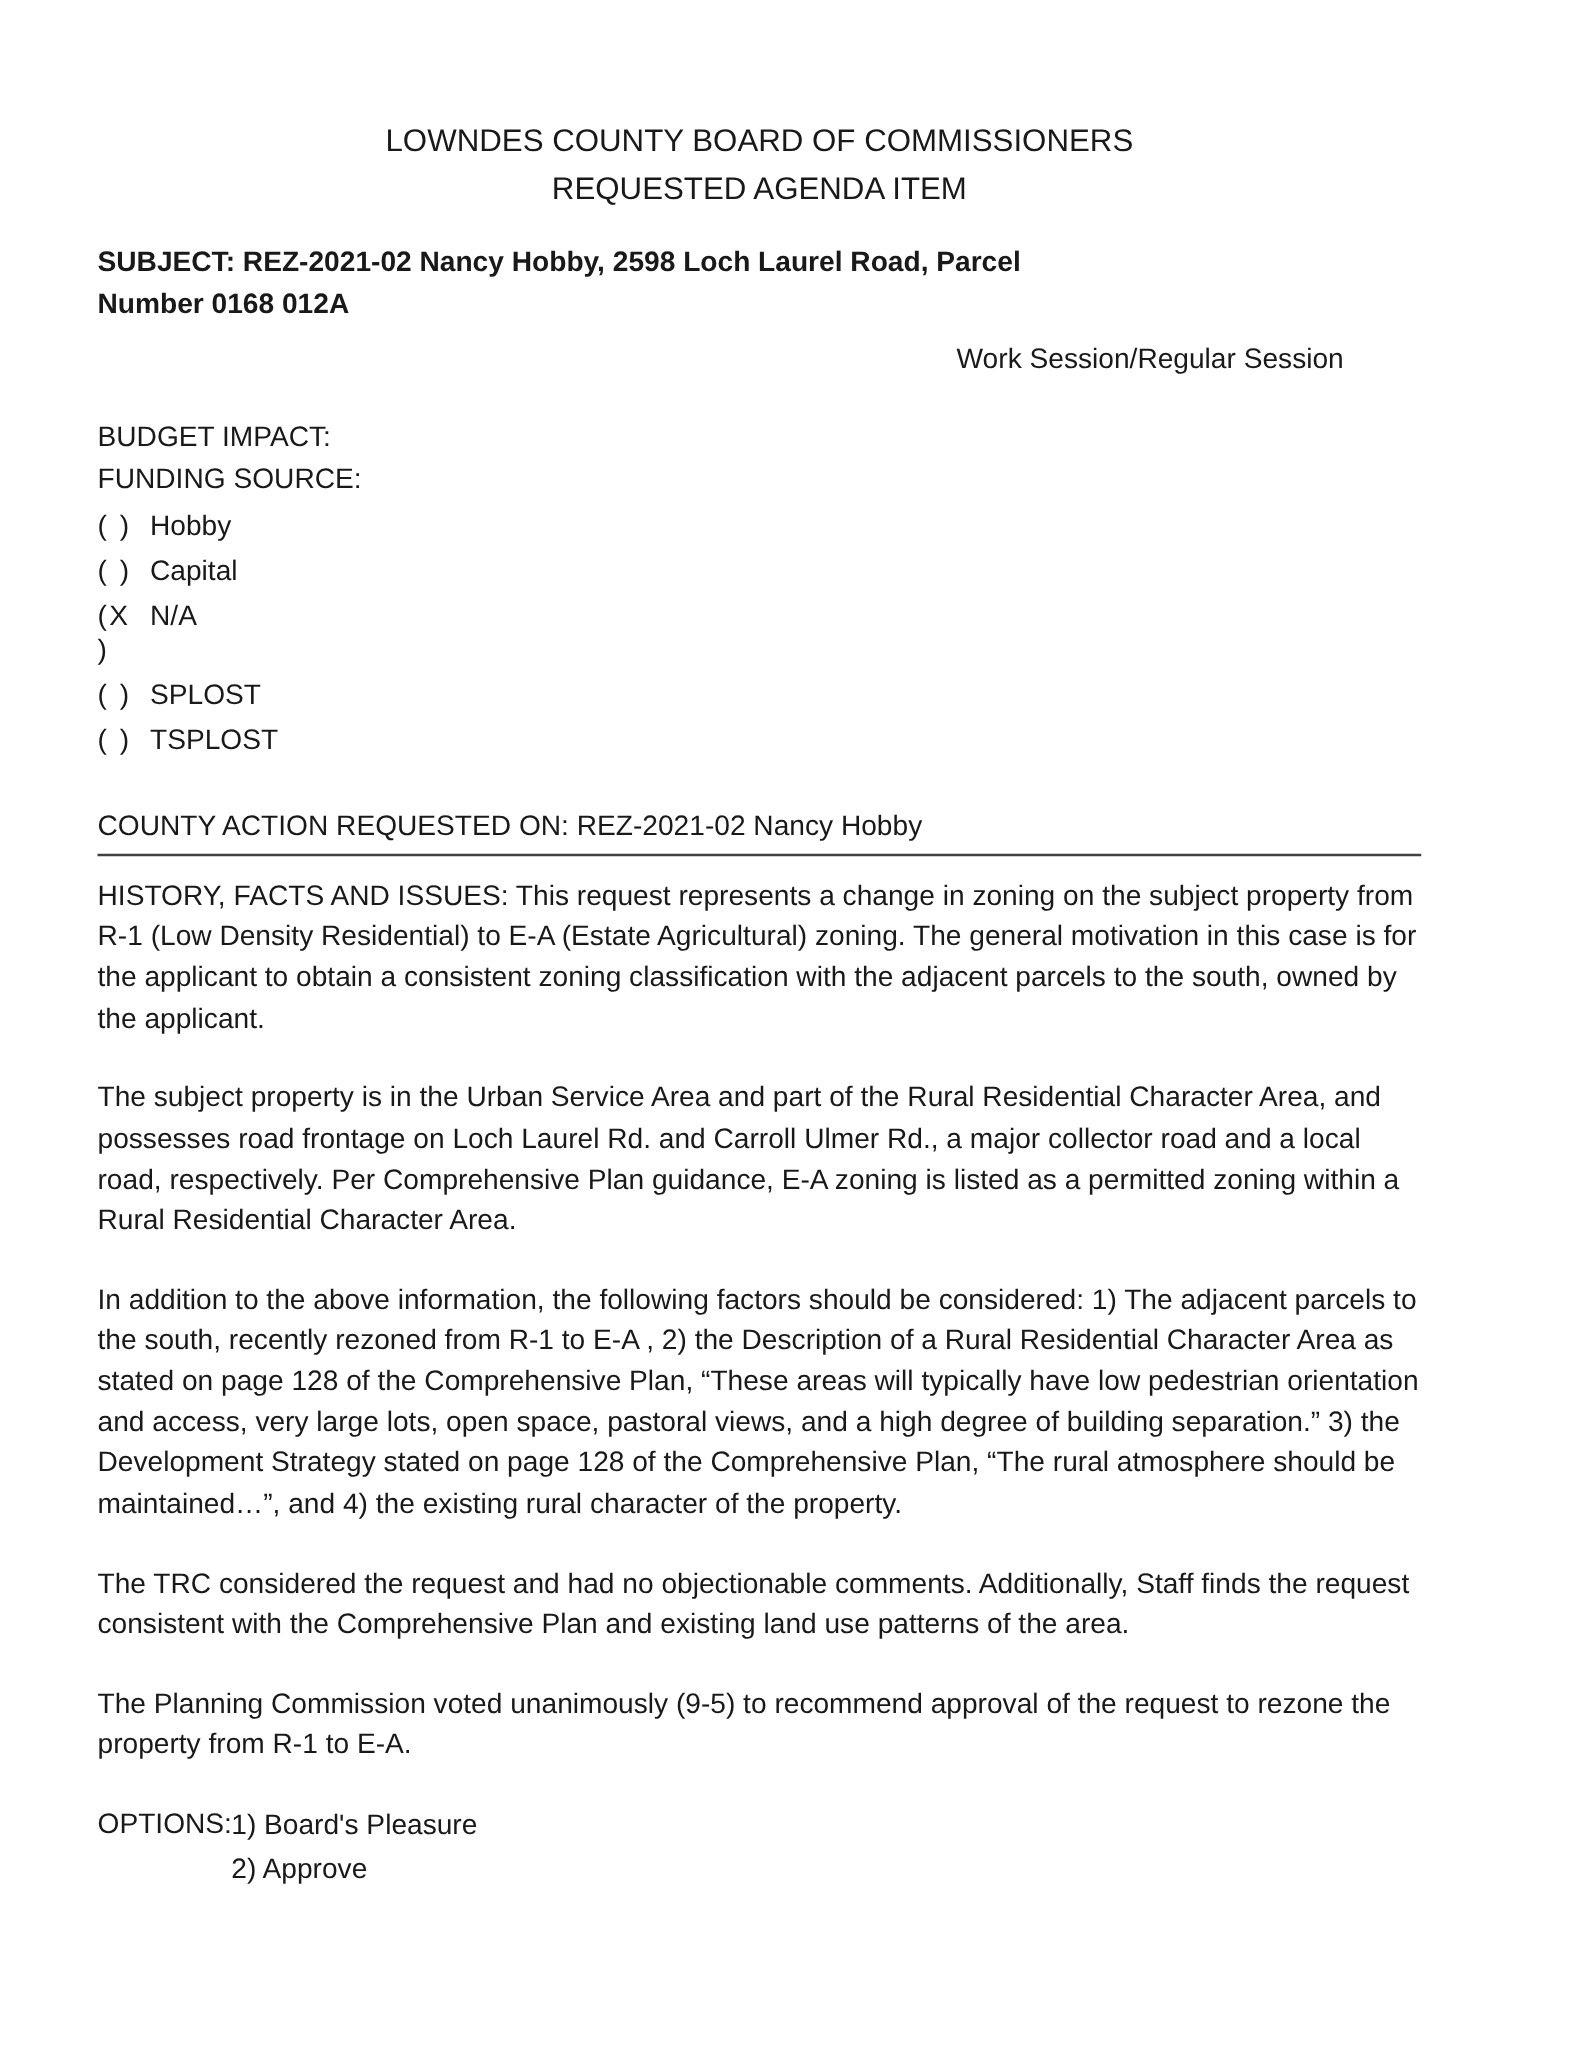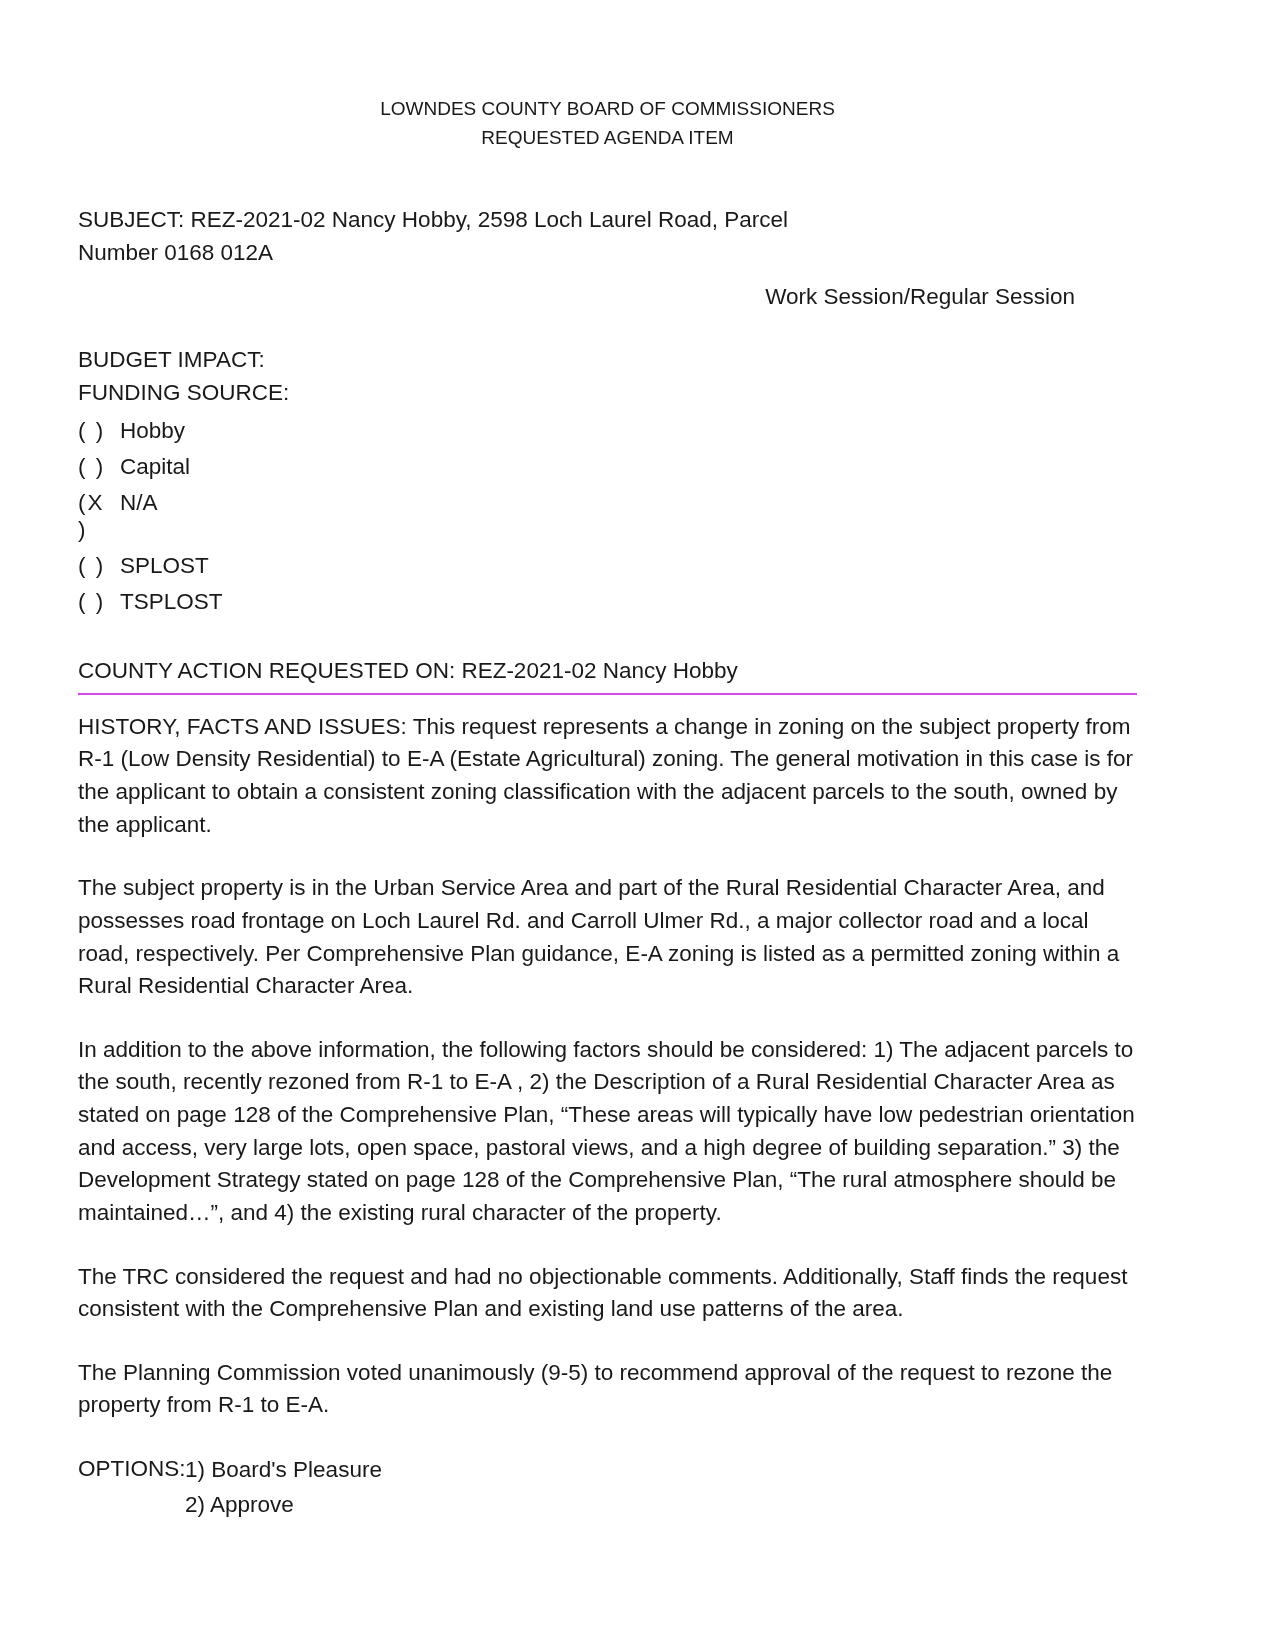--- a/index.html
+++ b/index.html
@@ -14,26 +14,27 @@
     overflow: hidden;
   }
   .page {
     width: 1275px;
     height: 1651px;
     padding: 95px 138px 40px 78px;
     background: #ffffff;
   }
   .title-block {
     text-align: center;
-    font-size: 19px;
+    font-size: 25px;
     line-height: 1.5;
   }
   .subject {
-    margin-top: 52px;
+    margin-top: 24px;
     max-width: 740px;
+    font-weight: bold;
   }
   .session {
     text-align: right;
     padding-right: 62px;
     margin-top: 12px;
   }
   .meeting-date { margin-top: 6px; }
   .budget-block { margin-top: 30px; }
   .funding-list {
     list-style: none;
@@ -45,21 +46,21 @@
     display: flex;
   }
   .funding-item .mark {
     display: inline-block;
     width: 42px;
     letter-spacing: 2px;
   }
   .county-action {
     margin-top: 40px;
     padding-bottom: 5px;
-    border-bottom: 2px solid #d946ef;
+    border-bottom: 2px solid #404040;
   }
   .para { margin-top: 16px; }
   .para + .para { margin-top: 31px; }
   .options-block {
     margin-top: 31px;
     display: flex;
   }
   .options-label {
     width: 107px;
     flex: 0 0 107px;

